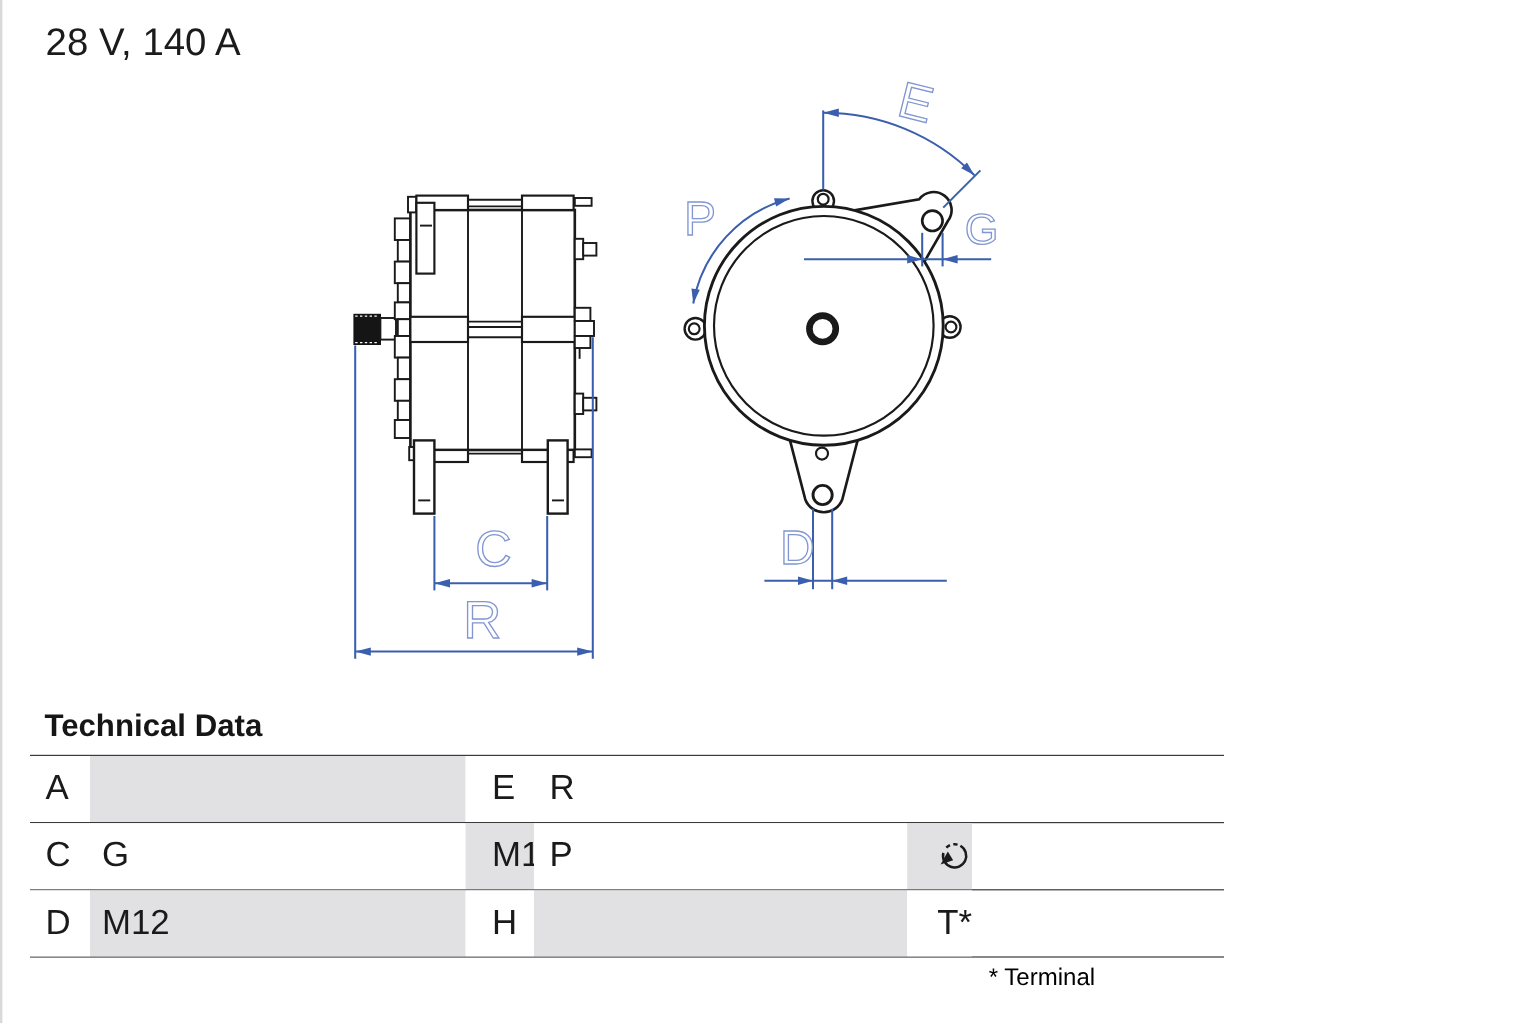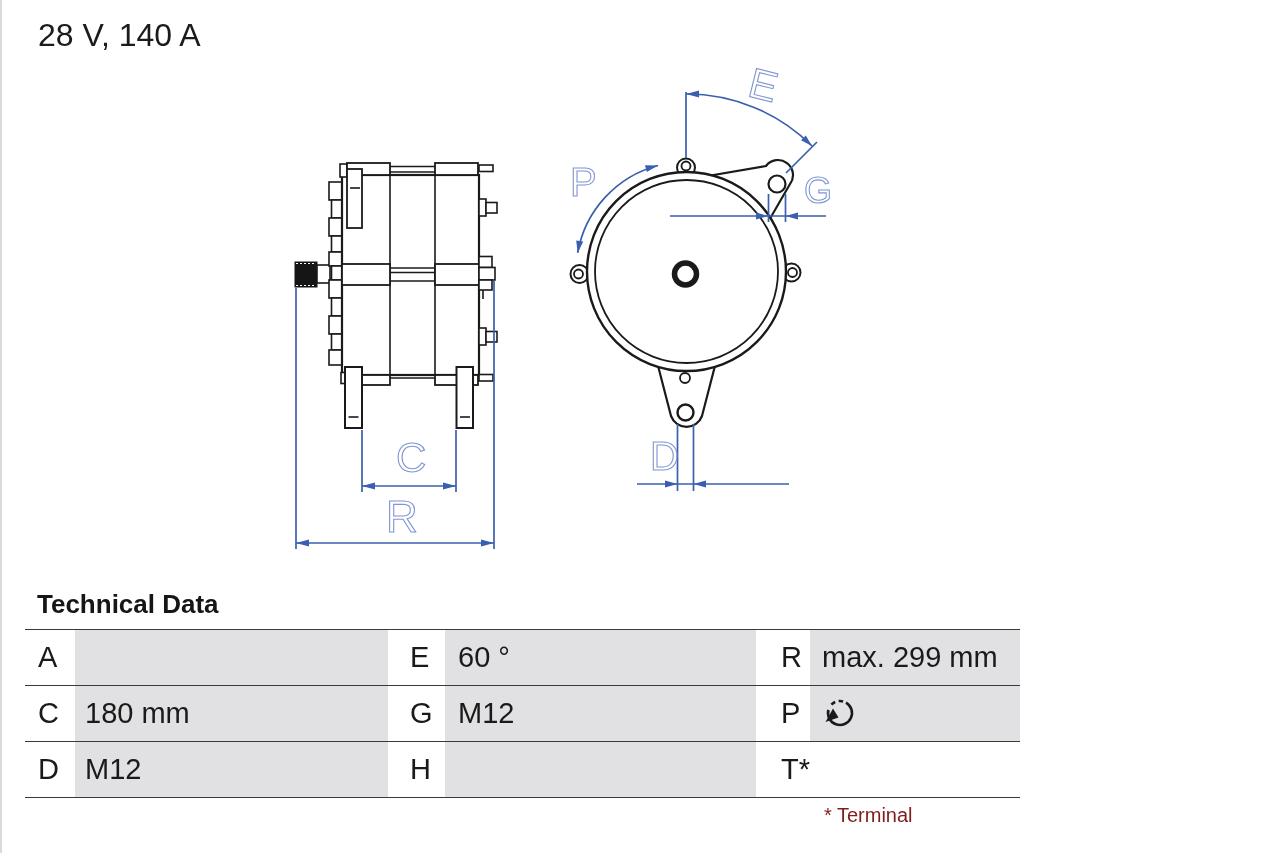--- a/index.html
+++ b/index.html
@@ -22,21 +22,21 @@
   }
   .cell{display:flex;align-items:center;font-size:29px;color:#1a1a1a;white-space:nowrap;overflow:visible;}
   .lc{background:#ffffff;}
   .vc{background:#e1e1e3;}
   .trow .cell:nth-child(1){padding-left:13px;}
   .trow .cell:nth-child(2){padding-left:10px;}
   .trow .cell:nth-child(3){padding-left:22px;}
   .trow .cell:nth-child(4){padding-left:13px;}
   .trow .cell:nth-child(5){padding-left:25px;}
   .trow .cell:nth-child(6){padding-left:12px;}
-  #footnote{position:absolute;left:824px;top:804px;font-size:20px;color:#7f1d1d;}
+  #footnote{position:absolute;left:824px;top:804px;font-size:20px;color:#000000;}
   .dimletter{
     font-family:"Liberation Sans", sans-serif;
     fill:none;stroke:#8196d2;stroke-width:1.1px;
   }
 </style>
 </head>
 <body>
 
 <div id="canvas">
 
@@ -177,28 +177,25 @@
   </svg>
 
   <div id="tbl-title">Technical Data</div>
 
   <div id="tech-table">
 
     <div class="trow">
       <div class="cell lc">A</div>
       <div class="cell vc"></div>
       <div class="cell lc">E</div>
-      <div class="cell vc">60 °</div>
       <div class="cell lc">R</div>
-      <div class="cell vc">max. 299 mm</div>
     </div>
 
     <div class="trow">
       <div class="cell lc">C</div>
-      <div class="cell vc">180 mm</div>
       <div class="cell lc">G</div>
       <div class="cell vc">M12</div>
       <div class="cell lc">P</div>
       <div class="cell vc">
         <svg width="36" height="38" viewBox="0 0 36 38">
           <path d="M 24 7.6 A 12 12 0 1 1 6.4 14.9" fill="none" stroke="#1a1a1a" stroke-width="2.6"></path>
           <path d="M 21.1 6.4 A 12 12 0 0 0 8.2 11.1" fill="none" stroke="#1a1a1a" stroke-width="2.6" stroke-dasharray="4.5 3.5"></path>
           <polygon points="3.5,27 11,13.5 16.5,22.5" fill="#1a1a1a"></polygon>
         </svg>
       </div>

